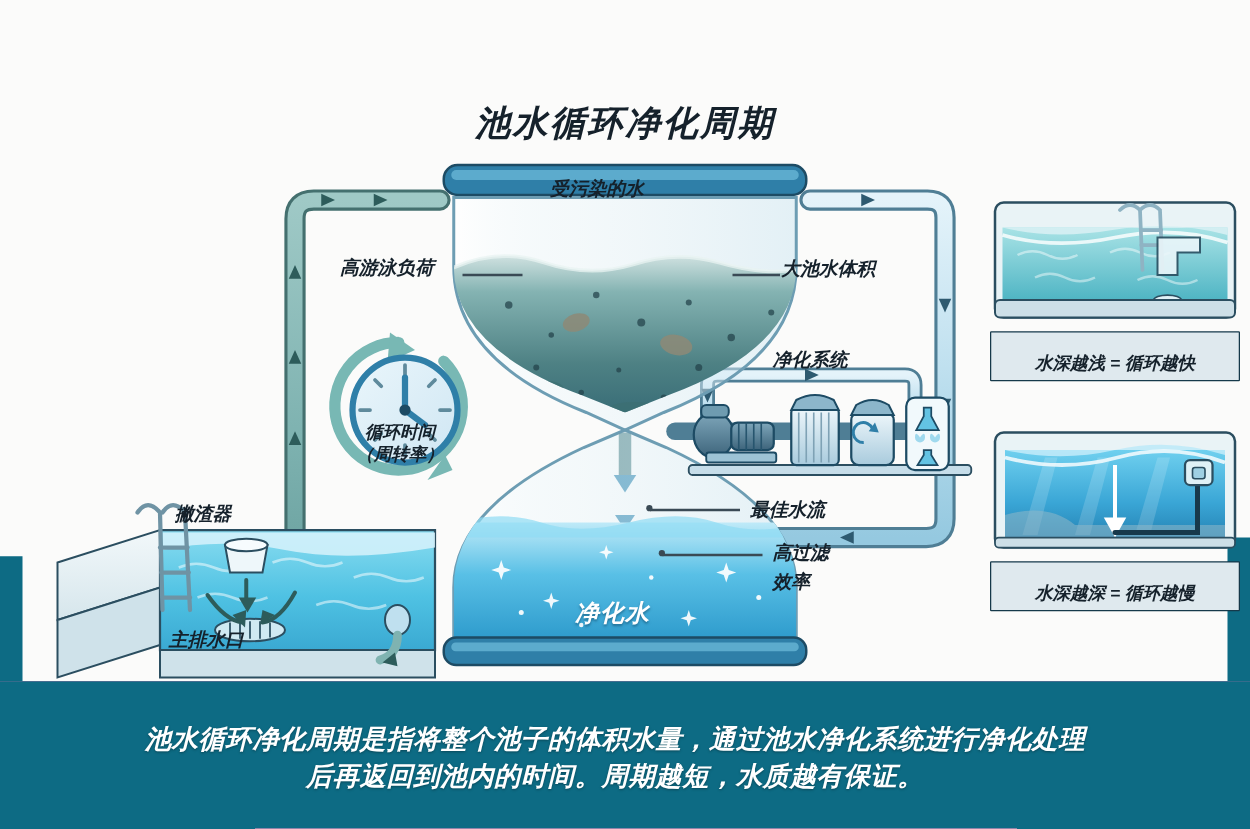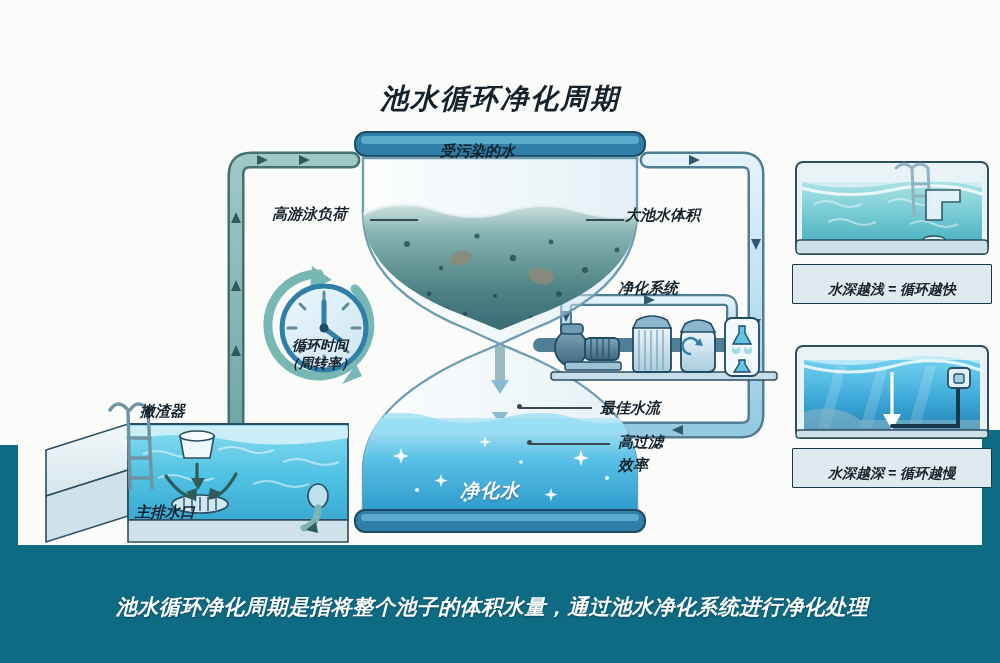--- a/index.html
+++ b/index.html
@@ -510,15 +510,16 @@
       <rect x="156" y="26" width="22" height="20" rx="4" fill="#dff1f6" stroke="#2b4e60" stroke-width="1.8"></rect>
       <rect x="162" y="32" width="10" height="9" rx="2" fill="#9fd0e3" stroke="#2b4e60" stroke-width="1.3"></rect>
       <rect x="4" y="88" width="192" height="8" rx="3" fill="#cddfe7" stroke="#2b4e60" stroke-width="1.4"></rect>
     </svg>
     <div class="inset-cap">水深越深 = 循环越慢</div>
   </div>
 
 
   <div class="caption-band">
     <div class="caption-line">池水循环净化周期是指将整个池子的体积水量，通过池水净化系统进行净化处理</div>
+    <div class="caption-line">后再返回到池内的时间。周期越短，水质越有保证。</div>
   </div>
 
 </div>
 
 </body></html>

